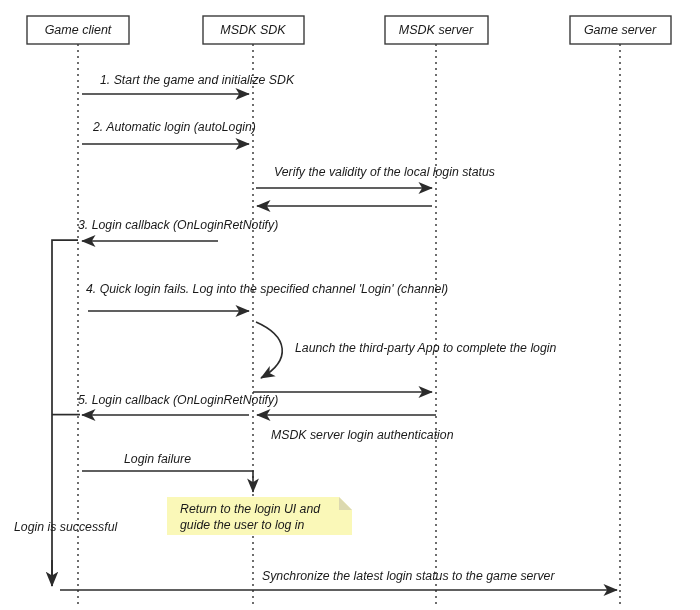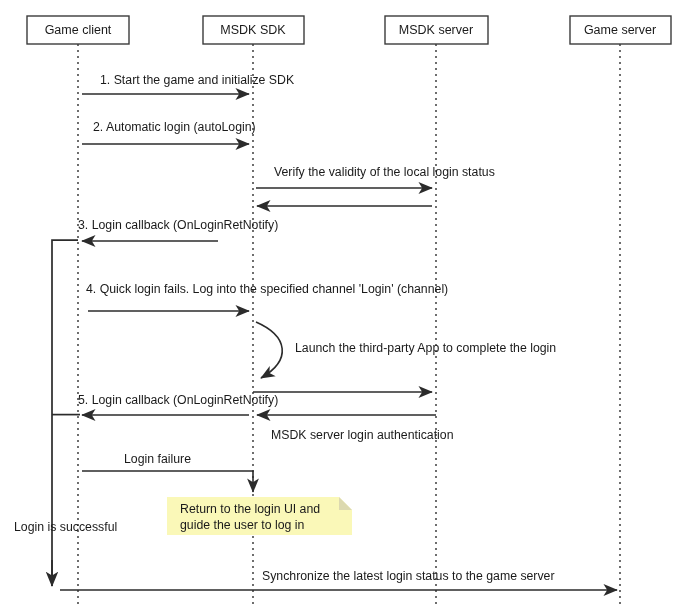--- a/index.html
+++ b/index.html
@@ -11,20 +11,21 @@
   body {
     width: 700px;
     height: 610px;
     font-family: "Liberation Sans", sans-serif;
     overflow: hidden;
   }
   #diagram-root {
     position: relative;
     width: 700px;
     height: 477px;
+    font-style: italic;
   }
   svg.seq {
     display: block;
     width: 700px;
     height: 610px;
   }
   .lifeline-box rect {
     fill: #ffffff;
     stroke: #3b3b3b;
     stroke-width: 1.4;

